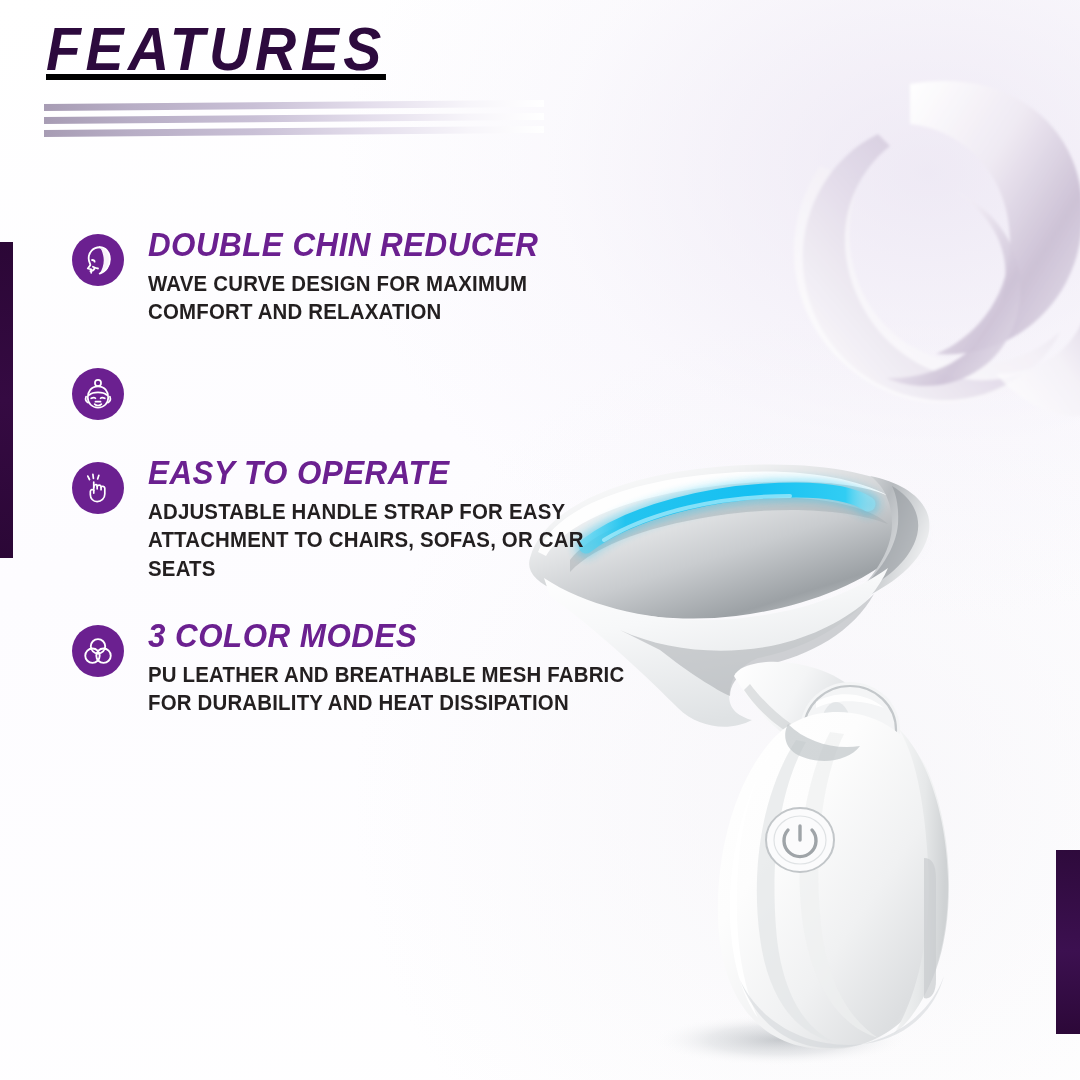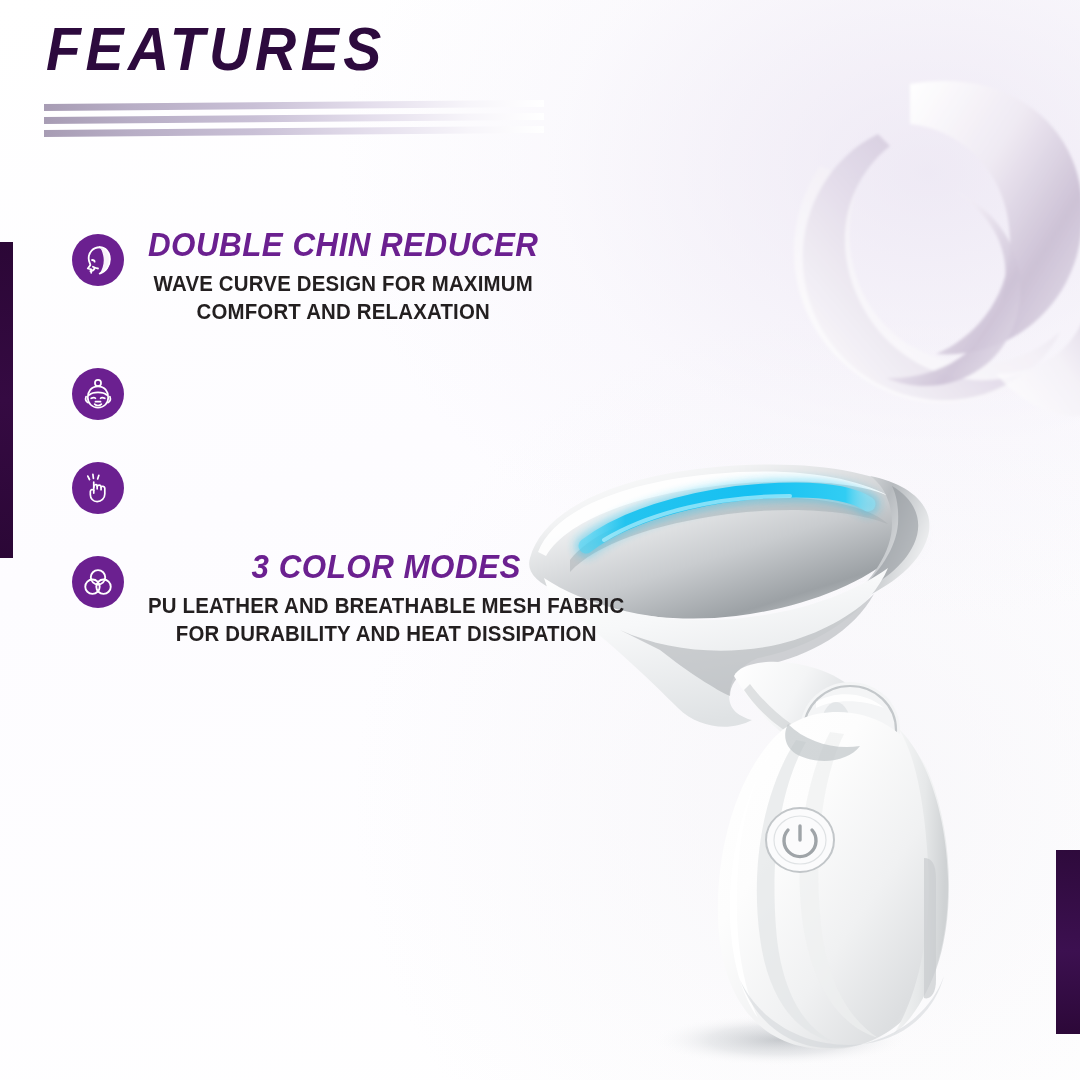--- a/index.html
+++ b/index.html
@@ -19,42 +19,42 @@
       linear-gradient(160deg,#ffffff 0%,#fdfcff 40%,#ffffff 100%);
   }
 
   
   .edge-bar{position:absolute;background:linear-gradient(180deg,#2B0736 0%,#350A42 50%,#2B0736 100%);}
   .edge-left{left:0;top:242px;width:13px;height:316px;}
   .edge-right{right:0;top:850px;width:24px;height:184px;
     background:linear-gradient(180deg,#2E0A3C 0%,#3C1050 55%,#2C0838 100%);}
 
   
-  .header{position:absolute;left:46px;top:18px;width:560px;}
+  .header{position:absolute;left:46px;top:18px;width:560px;text-decoration:underline;}
   .title{
     font-family:"Liberation Sans Narrow","Liberation Sans",sans-serif;
     font-weight:700;font-style:italic;
     font-size:62px;letter-spacing:5px;
     color:#2D0A3E;line-height:1;
     transform:scaleX(0.92);transform-origin:left center;
     white-space:nowrap;
   }
   .rules{position:absolute;left:44px;top:104px;width:500px;height:34px;}
   .rule{
     position:absolute;left:0;height:7px;width:500px;
     background:linear-gradient(90deg,#a79cb4 0%,#b8aec6 18%,#c9c0d6 42%,#e4deec 65%,#f7f5fa 85%,#ffffff 100%);
     transform-origin:left center;
   }
   .rule.r1{top:0px;transform:rotate(-0.45deg);}
   .rule.r2{top:13px;transform:rotate(-0.45deg);}
   .rule.r3{top:26px;transform:rotate(-0.45deg);}
 
   
   .features{position:absolute;left:72px;top:228px;width:600px;}
-  .feature{position:relative;display:flex;align-items:flex-start;margin-bottom:36px;text-align:center;}
+  .feature{position:relative;display:flex;align-items:flex-start;margin-bottom:36px;}
   .feature:last-child{margin-bottom:0;}
 
   .icon-badge{
     flex:0 0 auto;width:52px;height:52px;border-radius:50%;
     background:#6B2090;display:flex;align-items:center;justify-content:center;
     margin-top:6px;
   }
   .icon-badge svg{display:block;}
 
   .ftext{margin-left:24px;padding-top:0;}
@@ -318,20 +318,25 @@
             <path d="M21 5 L 19.6 9.4"></path>
             <path d="M15 13 L 15 26"></path>
             <path d="M15 19 C 15 16, 18 15, 19 17 L 19 21"></path>
             <path d="M19 18 C 20 16, 23 16, 23.6 18.4 L 23.6 22"></path>
             <path d="M23.6 19 C 24.6 17.4, 27.4 17.6, 28 20 L 28 27
                      C 28 32, 24 36, 19 36 C 14 36, 11 32, 11 28 L 11 24
                      C 11 21.6, 14 21, 15 23"></path>
           </g>
         </svg>
       </div>
+      <div class="ftext">
+        <h3 class="fhead">EASY TO OPERATE</h3>
+        <p class="fbody">ADJUSTABLE HANDLE STRAP FOR EASY
+ATTACHMENT TO CHAIRS, SOFAS, OR CAR SEATS</p>
+      </div>
     </div>
 
     <div class="feature">
       <div class="icon-badge">
         <svg viewBox="0 0 40 40" width="34" height="34">
           <g fill="none" stroke="#ffffff" stroke-width="2.2">
             <circle cx="20" cy="14.5" r="8.5"></circle>
             <circle cx="13.5" cy="25.5" r="8.5"></circle>
             <circle cx="26.5" cy="25.5" r="8.5"></circle>
           </g>

